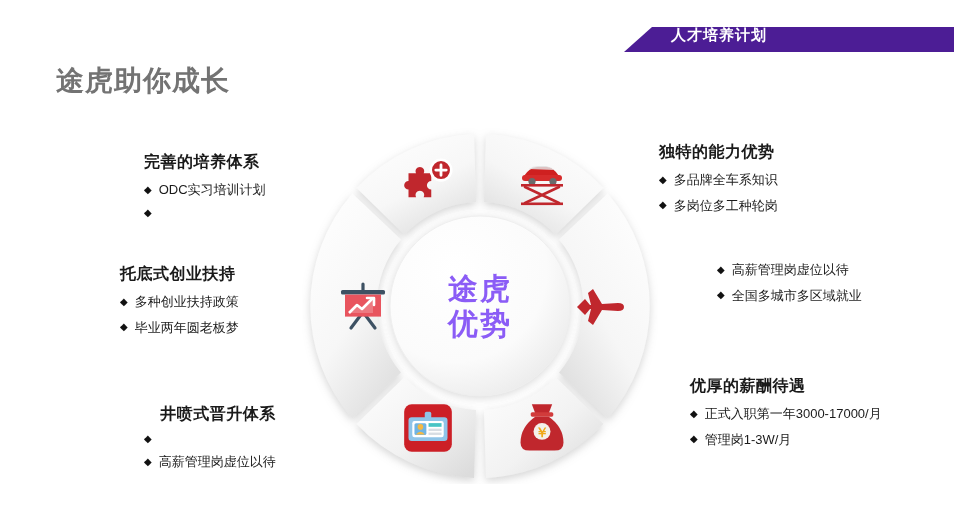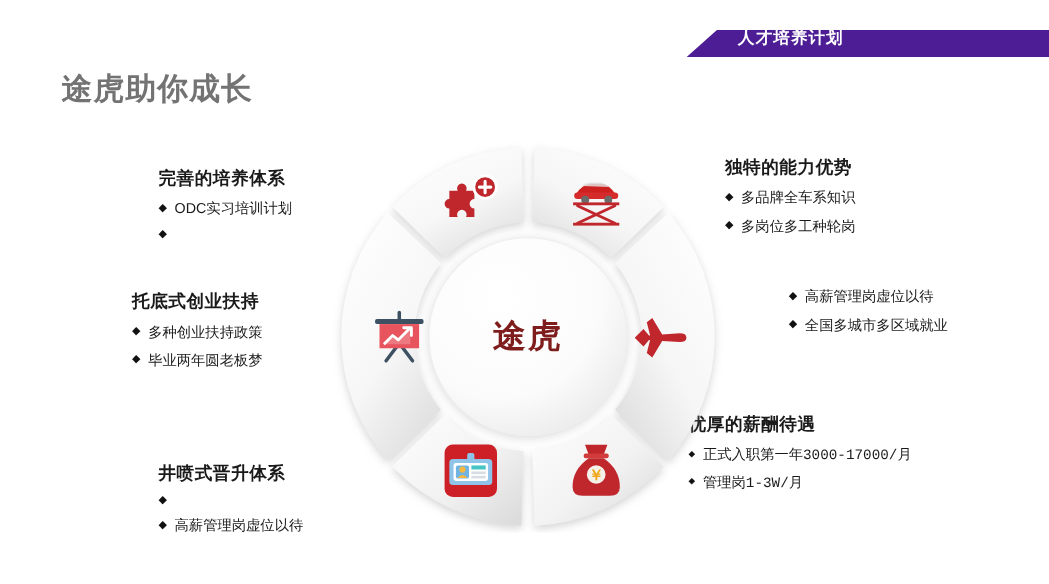--- a/index.html
+++ b/index.html
@@ -40,35 +40,35 @@
   }
   .block .bullet{
     display:flex;align-items:center;gap:7px;
     font-size:13px;color:#1a1a1a;margin-bottom:10px;line-height:1.2;
   }
   .block .bullet .dia{font-size:10px;color:#111;line-height:1;}
   .block.right h3{}
   .block.left  h3{}
   .b1{left:144px;top:152px;}
   .b2{left:84px; top:264px;margin-left:36px;}
-  .b3{left:144px;top:420px;}
+  .b3{left:144px;top:404px;text-align:right;}
   .b4{left:659px;top:142px;}
   .b5{left:717px;top:262px;}
-  .b6{left:626px;top:376px;font-family:Liberation Mono, monospace;}
+  .b6{left:690px;top:376px;}
 
   
   .flower{
     position:absolute;left:302px;top:128px;width:356px;height:356px;
   }
   .flower svg{display:block;width:356px;height:356px;}
 
   .center-text{
     position:absolute;left:50%;top:50%;
     transform:translate(-50%,-50%);
-    text-align:center;color:#7f1d1d;
+    text-align:center;color:#8b5cf6;
     font-size:30px;font-weight:bold;line-height:1.18;
     letter-spacing:2px;
     pointer-events:none;
   }
   .center-text div{white-space:nowrap;}
 
   .icon-slot{
     position:absolute;width:52px;height:52px;
     display:flex;align-items:center;justify-content:center;
   }
@@ -213,20 +213,21 @@
         <path d="M 50.3 290.6 A 172 172 0 0 1 50.3 65.4
                  L 98.9 111.4 A 104 104 0 0 0 98.9 244.6 Z" fill="url(#pg1)"></path>
       </g>
 
       <circle cx="178" cy="178" r="90" fill="url(#cg)" filter="url(#shc)"></circle>
       <circle cx="178" cy="178" r="90" fill="none" stroke="#efefef" stroke-width="1"></circle>
     </svg>
 
     <div class="center-text">
       <div>途虎</div>
+      <div>优势</div>
     </div>
 
     <div class="icon-slot ic-puzzle">
       <svg width="46" height="46" viewBox="0 0 48 48">
         <g fill="#c0272d">
           <path d="M6 16 h7 a4 4 0 1 1 7 0 h7 v7 a4 4 0 1 0 0 8 v7 h-7 a4 4 0 1 0 -7 0 h-7 v-7 a4 4 0 1 1 0 -8 z"></path>
         </g>
         <circle cx="36" cy="13" r="9.5" fill="#c0272d" stroke="#ffffff" stroke-width="2.4"></circle>
         <path d="M36 8.2 v9.6 M31.2 13 h9.6" stroke="#ffffff" stroke-width="2.6" stroke-linecap="round"></path>
       </svg>

